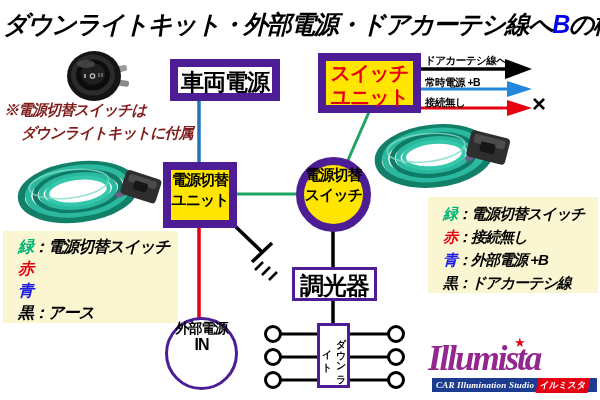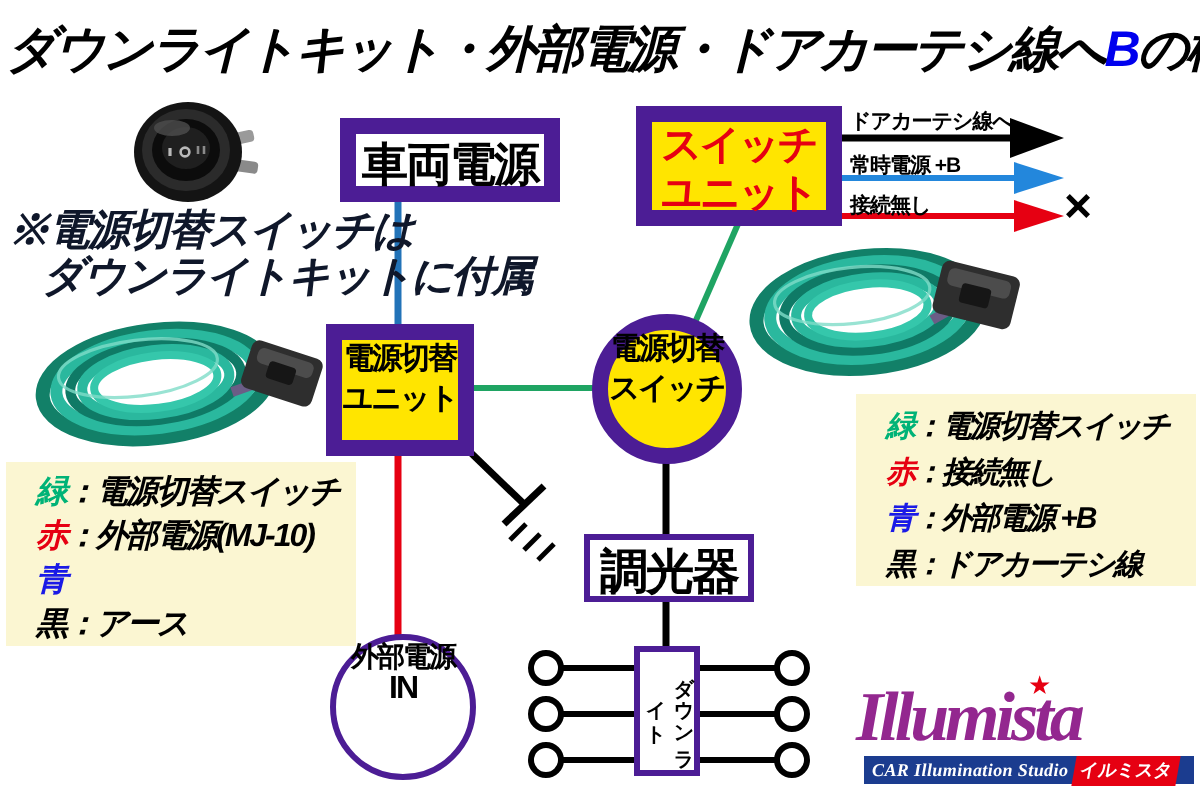--- a/index.html
+++ b/index.html
@@ -4,21 +4,21 @@
 <style>
   html,body{margin:0;padding:0;background:#ffffff;}
   #stage{position:relative;width:600px;height:400px;background:#ffffff;overflow:hidden;
          font-family:"Liberation Sans",sans-serif;}
   .abs{position:absolute;}
   
   #title{left:3px;top:8px;width:596px;font-size:25px;font-weight:bold;font-style:italic;
          letter-spacing:-1.5px;color:#000;white-space:nowrap;}
   #title .hl{color:#0000ee;}
   
-  .note{font-size:21px;font-weight:bold;font-style:italic;color:#0f172a;letter-spacing:-1px;white-space:nowrap;}
+  .note{font-size:15px;font-weight:bold;font-style:italic;color:#7f1d1d;letter-spacing:-1px;white-space:nowrap;}
   #note1{left:4px;top:101px;}
   #note2{left:21px;top:124px;}
   
   .node{box-sizing:border-box;border:8px solid #4c1d95;display:flex;flex-direction:column;
         align-items:center;text-align:center;background:#fff;color:#000;}
   #vehicle-power{left:170px;top:59px;width:110px;height:42px;font-size:23px;font-weight:bold;letter-spacing:-1px;}
   #door-unit{left:318px;top:53px;width:103px;height:60px;background:#ffe500;color:#e60012;
              font-size:20px;font-weight:bold;line-height:1.2;letter-spacing:-1px;}
   #psu-unit{left:163px;top:162px;width:74px;height:66px;background:#ffe500;
             font-size:15px;font-weight:bold;line-height:1.3;letter-spacing:-1px;}
@@ -214,21 +214,20 @@
   <div id="out3" class="abs outlabel">接続無し</div>
   <div id="xmark" class="abs">×</div>
 
   <div id="legend-left" class="abs legend">
     <div class="row">
         <span style="color: rgb(0, 179, 119);">緑</span>
         <span class="ctext">：電源切替スイッチ</span>
       </div>
     <div class="row">
         <span style="color: rgb(230, 0, 18);">赤</span>
-        <span class="ctext">：外部電源(MJ-10)</span>
       </div>
     <div class="row">
         <span style="color: rgb(26, 26, 230);">青</span>
       </div>
     <div class="row">
         <span style="color: rgb(0, 0, 0);">黒</span>
         <span class="ctext">：アース</span>
       </div>
   </div>
 

